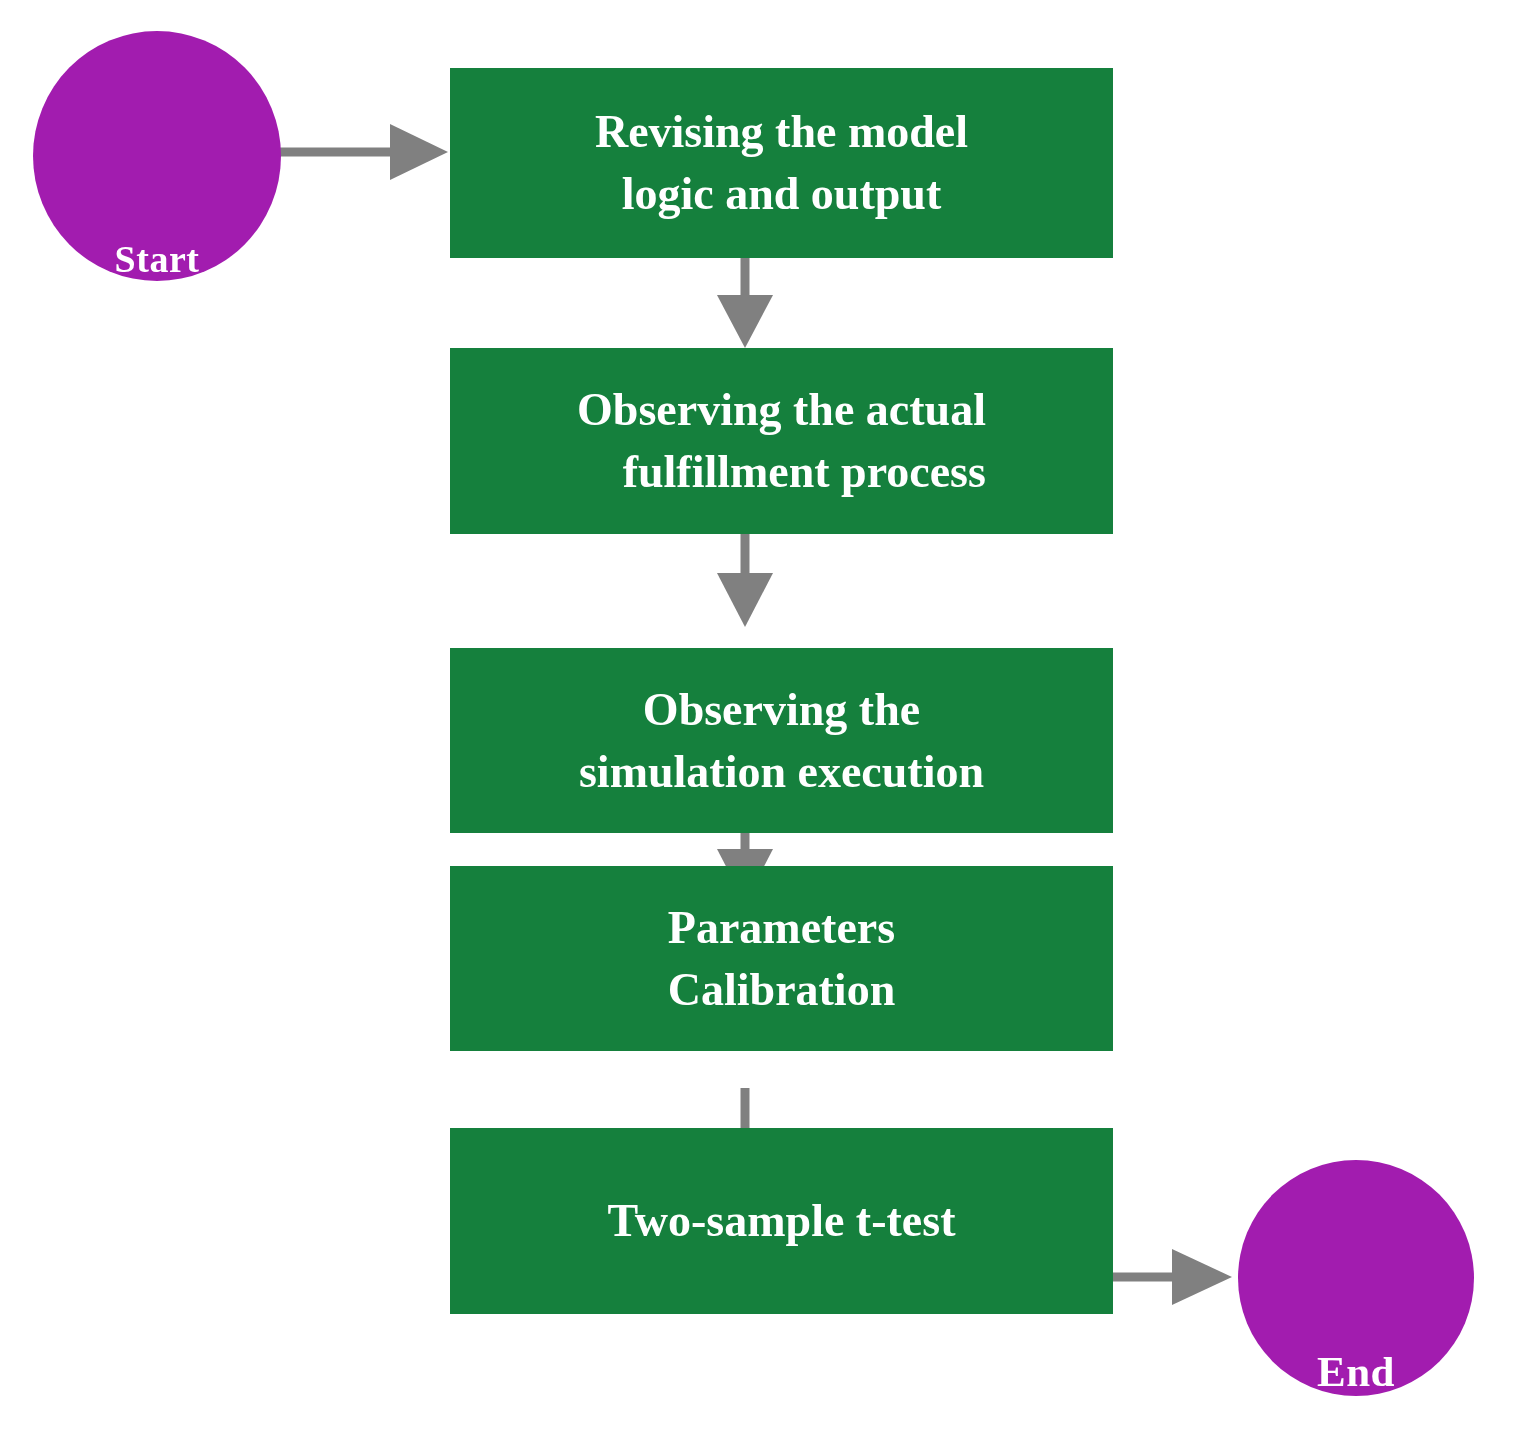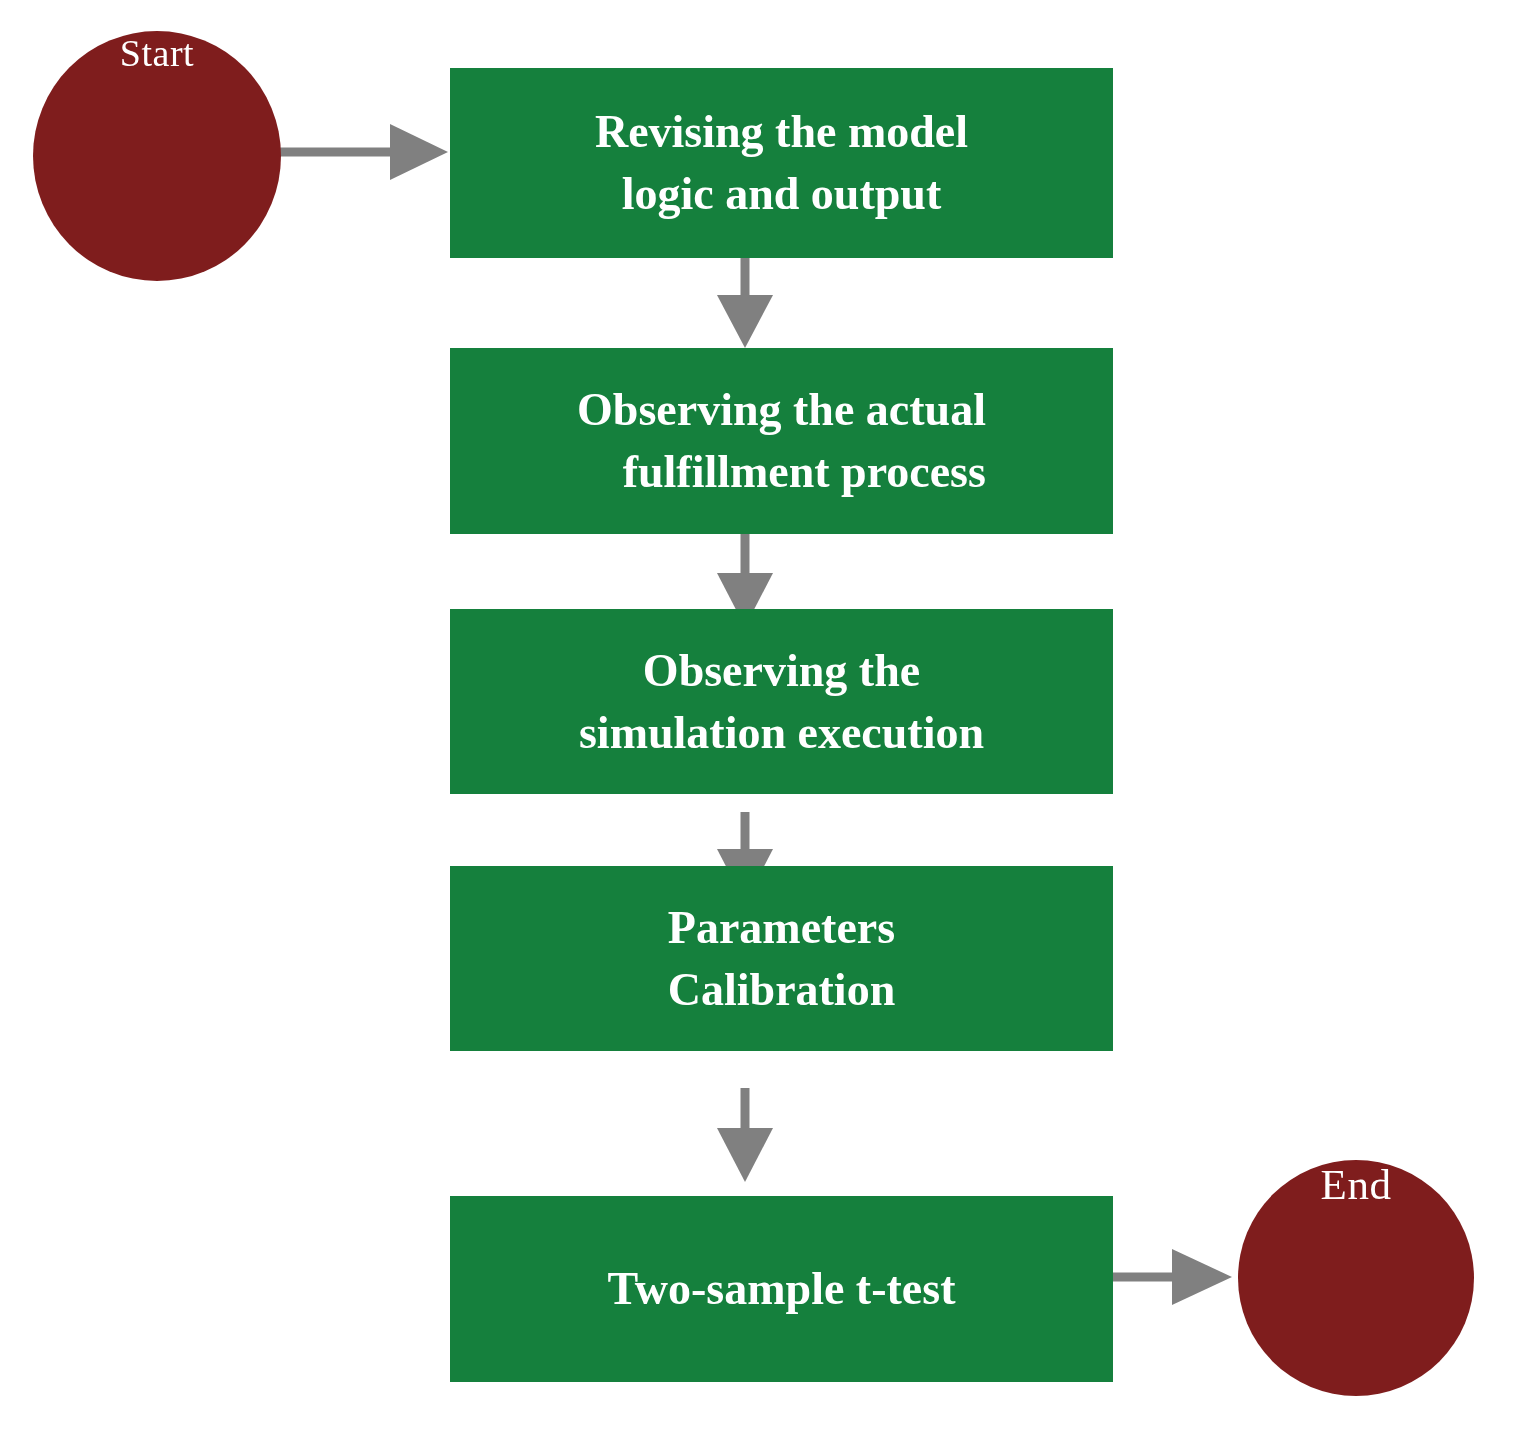--- a/index.html
+++ b/index.html
@@ -11,26 +11,26 @@
     position: relative;
     width: 1516px;
     height: 1429px;
     background: #ffffff;
     font-family: "Liberation Serif", "DejaVu Serif", serif;
     overflow: hidden;
   }
   .terminal-node {
     position: absolute;
     border-radius: 50%;
-    background: #7f1d1d;
+    background: #a21caf;
     display: flex;
-    align-items: flex-start;
+    align-items: flex-end;
     justify-content: center;
     color: #ffffff;
-    font-weight: normal;
+    font-weight: bold;
     font-size: 38px;
     letter-spacing: 0.5px;
   }
   .terminal-node.start {
     left: 33px;
     top: 31px;
     width: 248px;
     height: 250px;
   }
   .terminal-node.end {
@@ -50,23 +50,23 @@
     justify-content: center;
     color: #ffffff;
     font-weight: bold;
     font-size: 46px;
     line-height: 1.34;
     text-align: center;
     white-space: pre-line;
   }
   .box-1 { top: 68px;   height: 190px; }
   .box-2 { top: 348px;  height: 186px; text-align: right; }
-  .box-3 { top: 609px;  height: 185px; }
+  .box-3 { top: 648px;  height: 185px; }
   .box-4 { top: 866px;  height: 185px; }
-  .box-5 { top: 1196px; height: 186px; }
+  .box-5 { top: 1128px; height: 186px; }
   .arrow-layer {
     position: absolute;
     left: 0;
     top: 0;
     width: 1516px;
     height: 1429px;
     pointer-events: none;
   }
 </style>
 </head>

